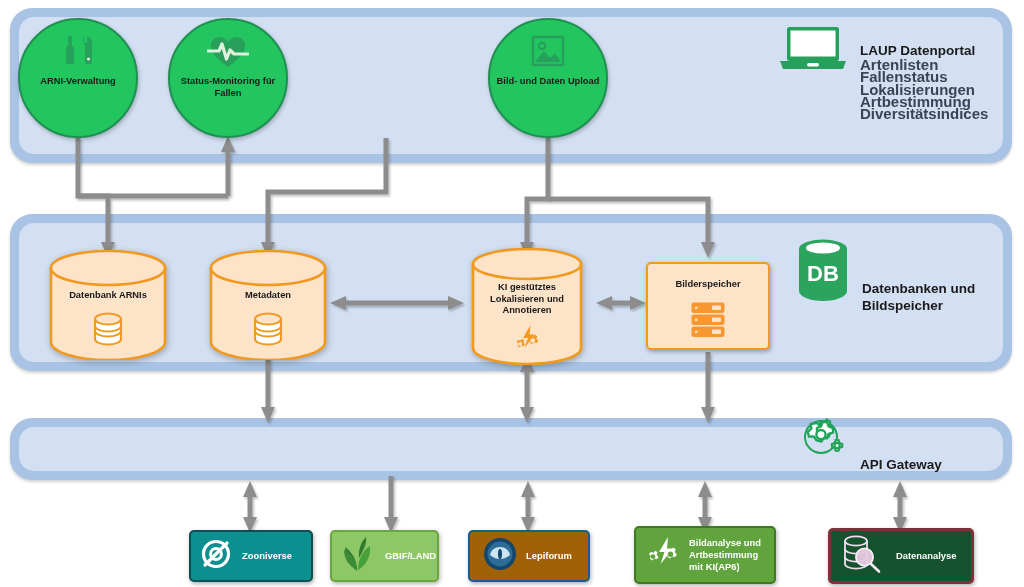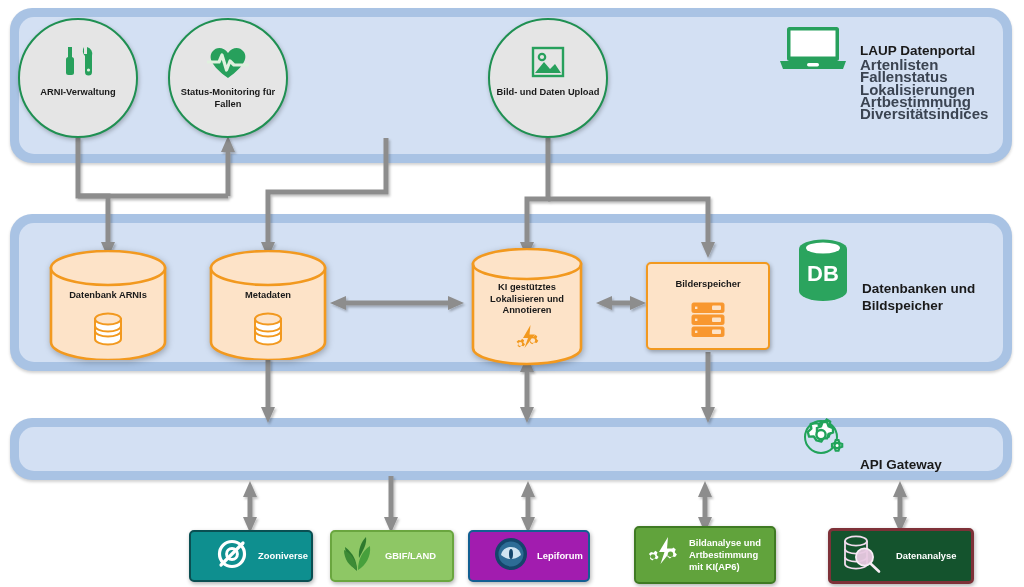--- a/index.html
+++ b/index.html
@@ -14,24 +14,24 @@
   .band{position:absolute;border-radius:22px;background:#a9c3e4;
         box-shadow:0 2px 3px rgba(0,0,0,.18);}
   .band-inner{position:absolute;left:9px;top:9px;right:9px;bottom:9px;
         border-radius:15px;background:#d3e0f3;}
   #band-portal{left:10px;top:8px;width:1002px;height:155px;}
   #band-db{left:10px;top:214px;width:1002px;height:157px;}
   #band-api{left:10px;top:418px;width:1002px;height:62px;}
 
   
   .circle{position:absolute;width:120px;height:120px;border-radius:50%;
-    background:#e5e5e5;border:2.5px solid #1f9052;
+    background:#22c55e;border:2.5px solid #1f9052;
     box-shadow:1px 2px 4px rgba(0,0,0,.25);
     display:flex;flex-direction:column;align-items:center;justify-content:flex-start;
-    box-sizing:border-box;padding-top:22px;}
+    box-sizing:border-box;padding-top:11px;}
   .circle .lbl{font-size:9.3px;font-weight:bold;color:#1a1a1a;text-align:center;
     line-height:12px;margin-top:4px;width:116px;}
   .circ-icon{height:40px;display:flex;align-items:center;justify-content:center;}
 
   
   .cyl{position:absolute;filter:drop-shadow(1px 2px 3px rgba(0,0,0,.28));text-decoration:underline;}
   .cyl .lbl{position:absolute;left:0;width:100%;text-align:center;
     font-size:9.3px;font-weight:bold;color:#1a1a1a;line-height:11.5px;}
   .cyl .inner-icon{position:absolute;left:0;width:100%;display:flex;justify-content:center;}
 
@@ -291,44 +291,44 @@
           <path d="M37 26 l2.7 -1 l1 -2.8 l2.8 0 l1 2.8 l2.7 1 l0 2.8 l-2.7 1 l-1 2.8 l-2.8 0 l-1 -2.8 l-2.7 -1 z"></path>
           <circle cx="42.1" cy="27.4" r="2.6" fill="#ffffff"></circle>
         </g>
       </svg>
     </span>
   </div>
   <div class="caption" style="left:860px;top:456px;">
     <div class="cap-title">API Gateway</div>
   </div>
 
-  <div class="rbox" style="left:189px;top:530px;width:124px;height:52px;background:#0e8f8f;border:2.6px solid #0a4f52;padding-left:24px;">
+  <div class="rbox" style="left:189px;top:530px;width:124px;height:52px;background:#0e8f8f;border:2.6px solid #0a4f52;padding-left:8px;">
     <span style="flex:0 0 auto;">
       <svg width="34" height="34" viewBox="0 0 34 34">
         <circle cx="17" cy="17" r="12.5" fill="none" stroke="#ffffff" stroke-width="3.2"></circle>
         <circle cx="17" cy="17" r="5.4" fill="none" stroke="#ffffff" stroke-width="3"></circle>
         <path d="M6 28 L28 6" stroke="#ffffff" stroke-width="3.2" stroke-linecap="round"></path>
       </svg>
     </span>
     <span class="lbl" style="color:#ffffff;margin-left:9px;">Zooniverse</span>
   </div>
 
-  <div class="rbox" style="left:330px;top:530px;width:124px;height:52px;background:#8ec765;border:2.6px solid #6aa63f;padding-left:8px;">
+  <div class="rbox" style="left:330px;top:530px;width:109px;height:52px;background:#8ec765;border:2.6px solid #6aa63f;padding-left:8px;">
     <span style="flex:0 0 auto;">
       <svg width="36" height="38" viewBox="0 0 36 38">
         <path d="M17 36 C17 26 13 18 5 12 C6 22 10 30 17 36 Z" fill="#2e7a2e"></path>
         <path d="M17 35 C9 31 4 24 4 15 C11 18 16 25 17 35 Z" fill="#3d8b35"></path>
         <path d="M18 35 C26 30 31 22 30 11 C22 16 18 25 18 35 Z" fill="#47a03c"></path>
         <path d="M19 23 C24 14 27 8 26 2 C21 7 18 15 19 23 Z" fill="#2e7a2e"></path>
       </svg>
     </span>
     <span class="lbl" style="color:#ffffff;margin-left:9px;">GBIF/LAND</span>
   </div>
 
-  <div class="rbox" style="left:468px;top:530px;width:122px;height:52px;background:#a21caf;border:2.6px solid #135f92;padding-left:23px;">
+  <div class="rbox" style="left:468px;top:530px;width:122px;height:52px;background:#a16207;border:2.6px solid #135f92;padding-left:12px;">
     <span style="flex:0 0 auto;">
       <svg width="36" height="36" viewBox="0 0 36 36">
         <circle cx="18" cy="18" r="16" fill="#14456b"></circle>
         <circle cx="18" cy="18" r="12.5" fill="#2d6c96"></circle>
         <path d="M18 11 C13 11 9 14 8 19 C12 22 15 23 18 23 C21 23 24 22 28 19 C27 14 23 11 18 11 Z" fill="#cfe4f2"></path>
         <ellipse cx="18" cy="18" rx="2" ry="5" fill="#14456b"></ellipse>
       </svg>
     </span>
     <span class="lbl" style="color:#ffffff;margin-left:8px;">Lepiforum</span>
   </div>

